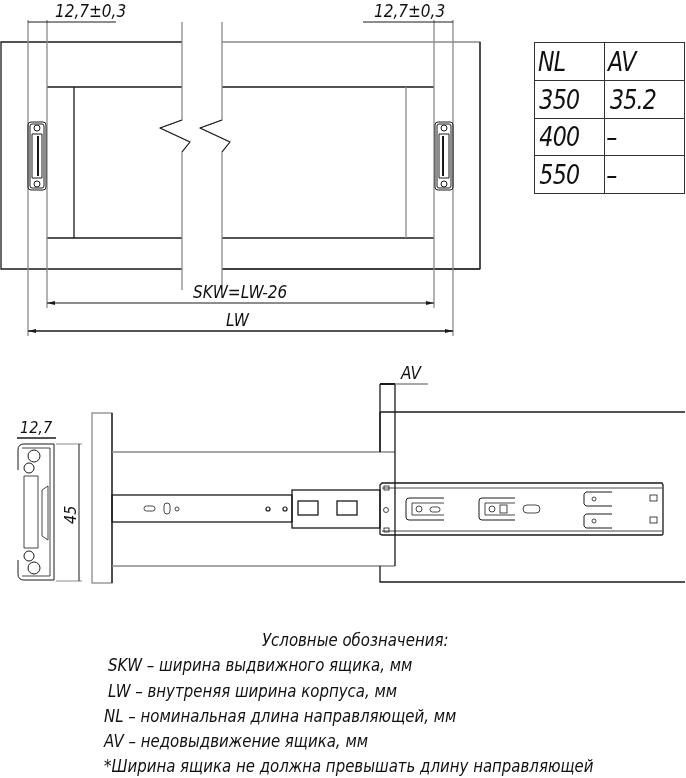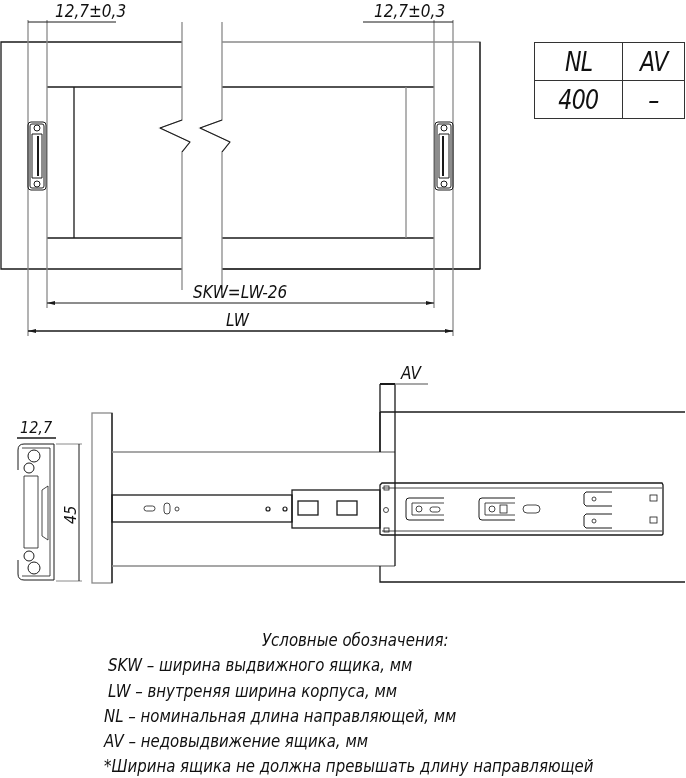--- a/index.html
+++ b/index.html
@@ -1,20 +1,20 @@
 <!DOCTYPE html>
 <html><head>
 <meta charset="utf-8">
 <style>
   html,body{margin:0;padding:0;background:#ffffff;}
   body{width:686px;height:778px;position:relative;overflow:hidden;font-family:"DejaVu Sans",sans-serif;}
   svg{position:absolute;left:0;top:0;}
   .t{font-family:"DejaVu Sans Condensed","DejaVu Sans",sans-serif;font-style:italic;fill:#111;font-stretch:condensed;}
   .tbl{position:absolute;left:534px;top:42px;width:151px;border-collapse:collapse;}
-  .tbl td{border:1.2px solid #333;height:36.8px;padding:0;text-align:center;font-family:"DejaVu Sans",sans-serif;font-style:italic;font-size:27px;color:#111;letter-spacing:-1px;transform-origin:center;}
+  .tbl td{border:1.2px solid #333;height:36.8px;padding:0;text-align:left;font-family:"DejaVu Sans",sans-serif;font-style:italic;font-size:27px;color:#111;letter-spacing:-1px;transform-origin:center;}
   .tbl td span{display:inline-block;transform:scaleX(0.82);}
   .legend{position:absolute;left:0;top:628px;width:686px;font-family:"DejaVu Sans",sans-serif;font-style:italic;color:#111;font-size:17px;line-height:25.5px;}
   .legend .line{position:absolute;white-space:nowrap;transform-origin:left top;transform:scaleX(0.88);}
 </style>
 </head>
 <body>
 
 <svg width="686" height="778" viewBox="0 0 686 778">
 
   <g fill="none" stroke-width="1.3">
@@ -149,21 +149,29 @@
   <text class="t" x="401" y="379" font-size="17">AV</text>
 </svg>
 
 <table class="tbl">
   <tbody>
       <tr>
     <td><span>NL</span></td>
     <td><span>AV</span></td>
   </tr>
   <tr>
+        <td><span>350</span></td>
+        <td><span>35.2</span></td>
+      </tr>
+  <tr>
         <td><span>400</span></td>
+        <td><span>–</span></td>
+      </tr>
+  <tr>
+        <td><span>550</span></td>
         <td><span>–</span></td>
       </tr>
 </tbody>
   </table>
 
 <div class="legend">
   <div class="line" style="left:262px;top:0px;">Условные обозначения:</div>
   <div class="line" style="left:108px;top:25px;">SKW – ширина выдвижного ящика, мм</div>
   <div class="line" style="left:108px;top:51px;">LW – внутреняя ширина корпуса, мм</div>
   <div class="line" style="left:104px;top:76px;">NL – номинальная длина направляющей, мм</div>

